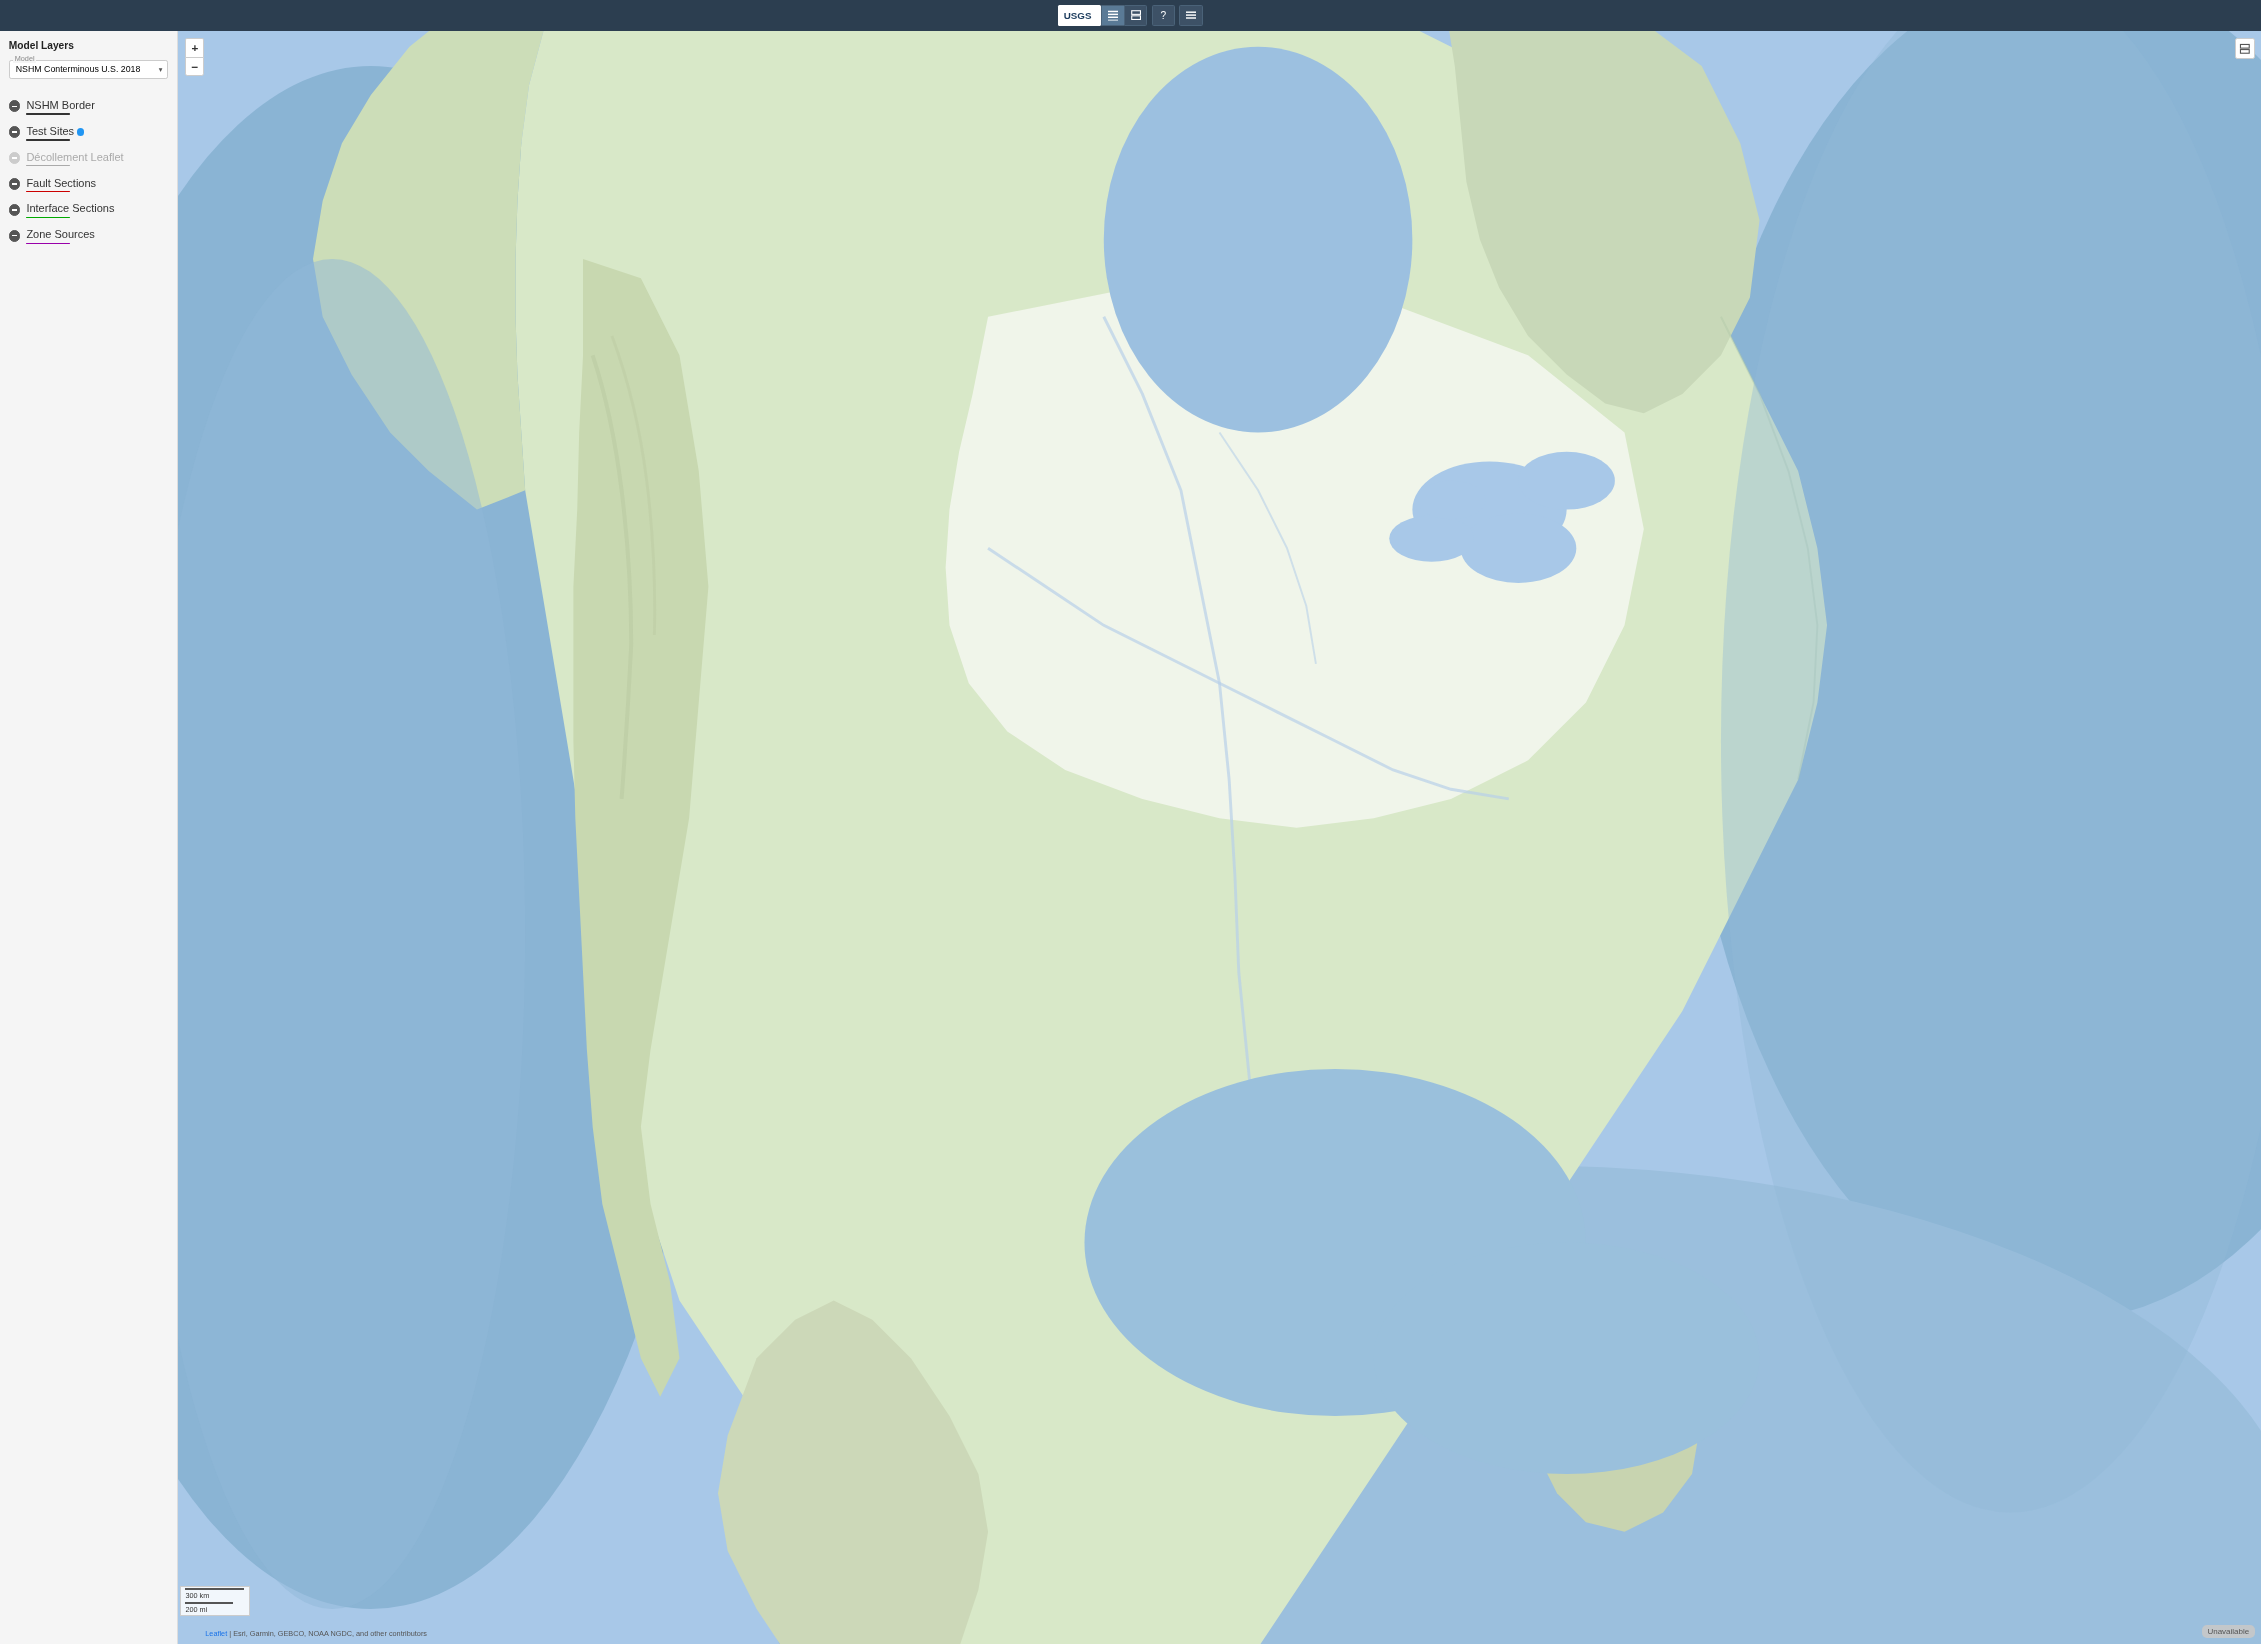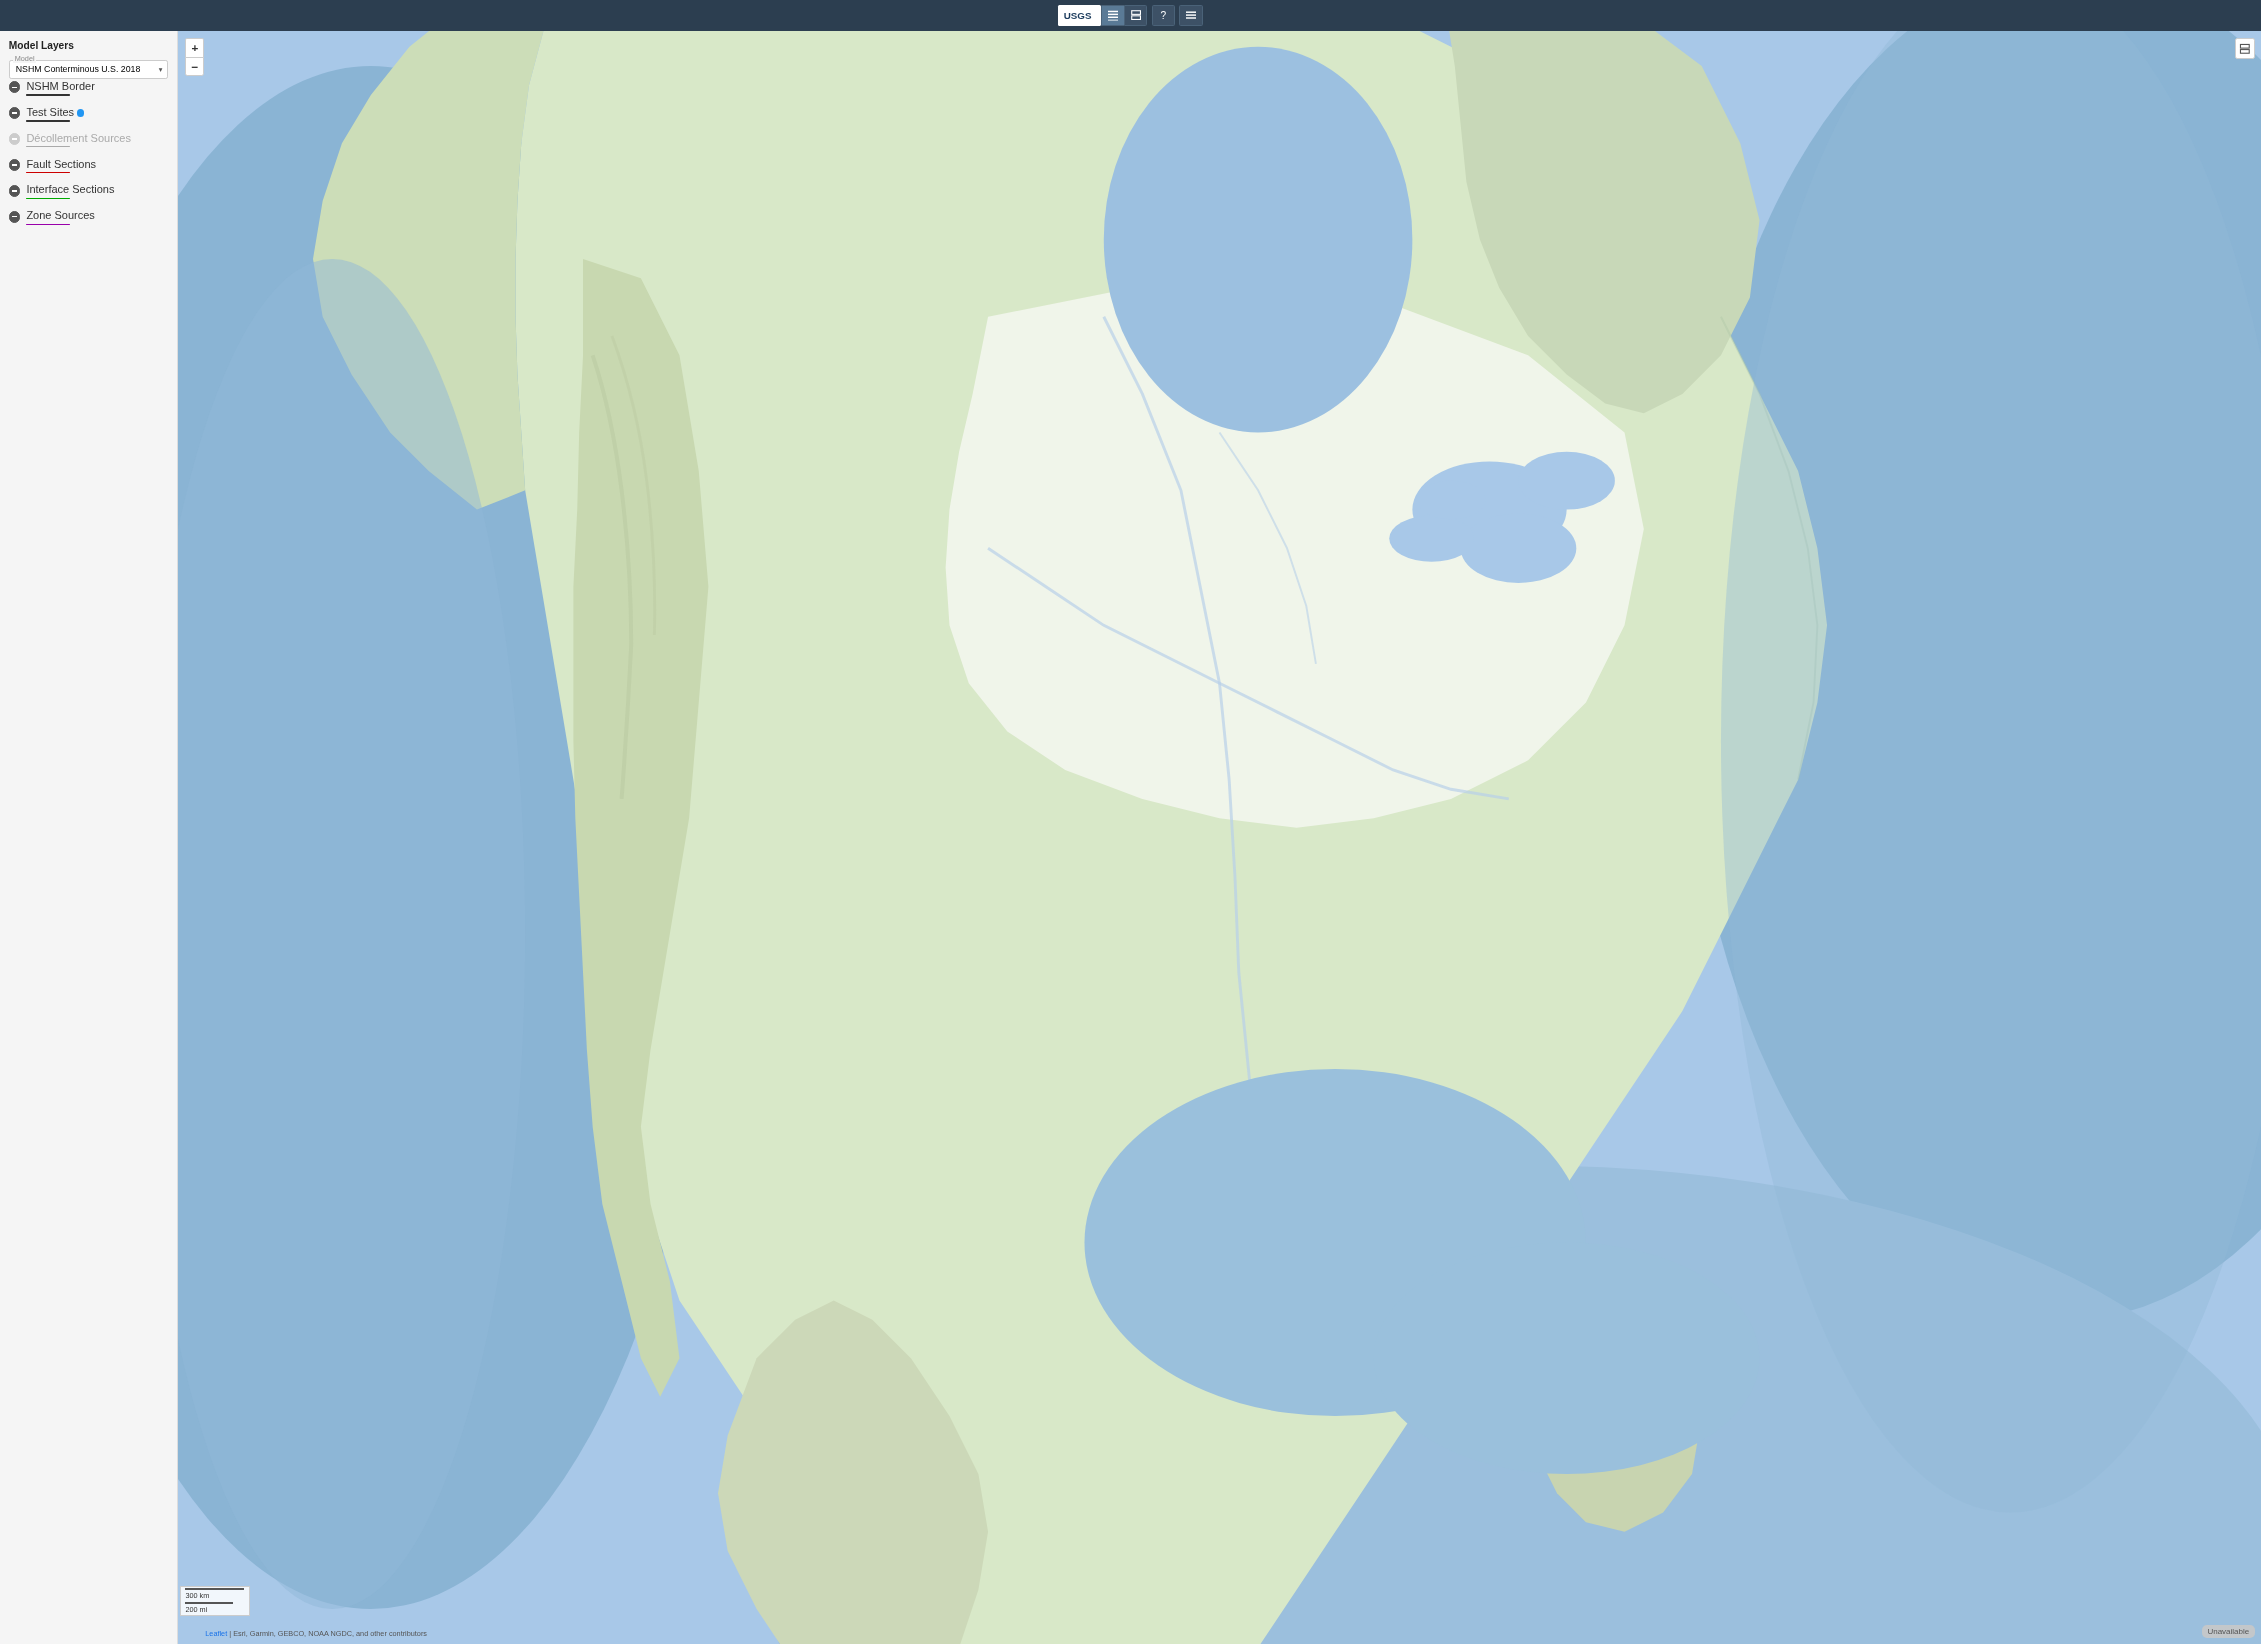--- a/index.html
+++ b/index.html
@@ -81,21 +81,21 @@
       overflow-y: auto;
     }
     #sidebar h2 {
       font-size: 10.2px;
       font-weight: bold;
       margin-bottom: 8.8px;
       color: #222;
     }
     .model-select-wrapper {
       position: relative;
-      margin-bottom: 1px;
+      margin-bottom: 20px;
     }
     .model-select-wrapper label {
       font-size: 7.3px;
       color: #888;
       display: block;
       margin-bottom: 1.5px;
       position: absolute;
       top: -5.9px;
       left: 4.4px;
       background: #f5f5f5;
@@ -356,21 +356,21 @@
         <div class="layer-item">
           <div class="layer-toggle active"></div>
           <div class="layer-info">
             <span class="layer-name">Test Sites<span class="layer-dot-icon"></span></span>
             <div class="layer-line" style="background-color: rgb(51, 51, 51);"></div>
           </div>
         </div>
         <div class="layer-item">
           <div class="layer-toggle inactive"></div>
           <div class="layer-info">
-            <span class="layer-name disabled">Décollement Sources</span>
+            <span class="layer-name disabled">Décollement Leaflet</span>
             <div class="layer-line" style="background-color: rgb(170, 170, 170);"></div>
           </div>
         </div>
         <div class="layer-item">
           <div class="layer-toggle active"></div>
           <div class="layer-info">
             <span class="layer-name">Fault Sections</span>
             <div class="layer-line" style="background-color: rgb(204, 0, 0);"></div>
           </div>
         </div>

